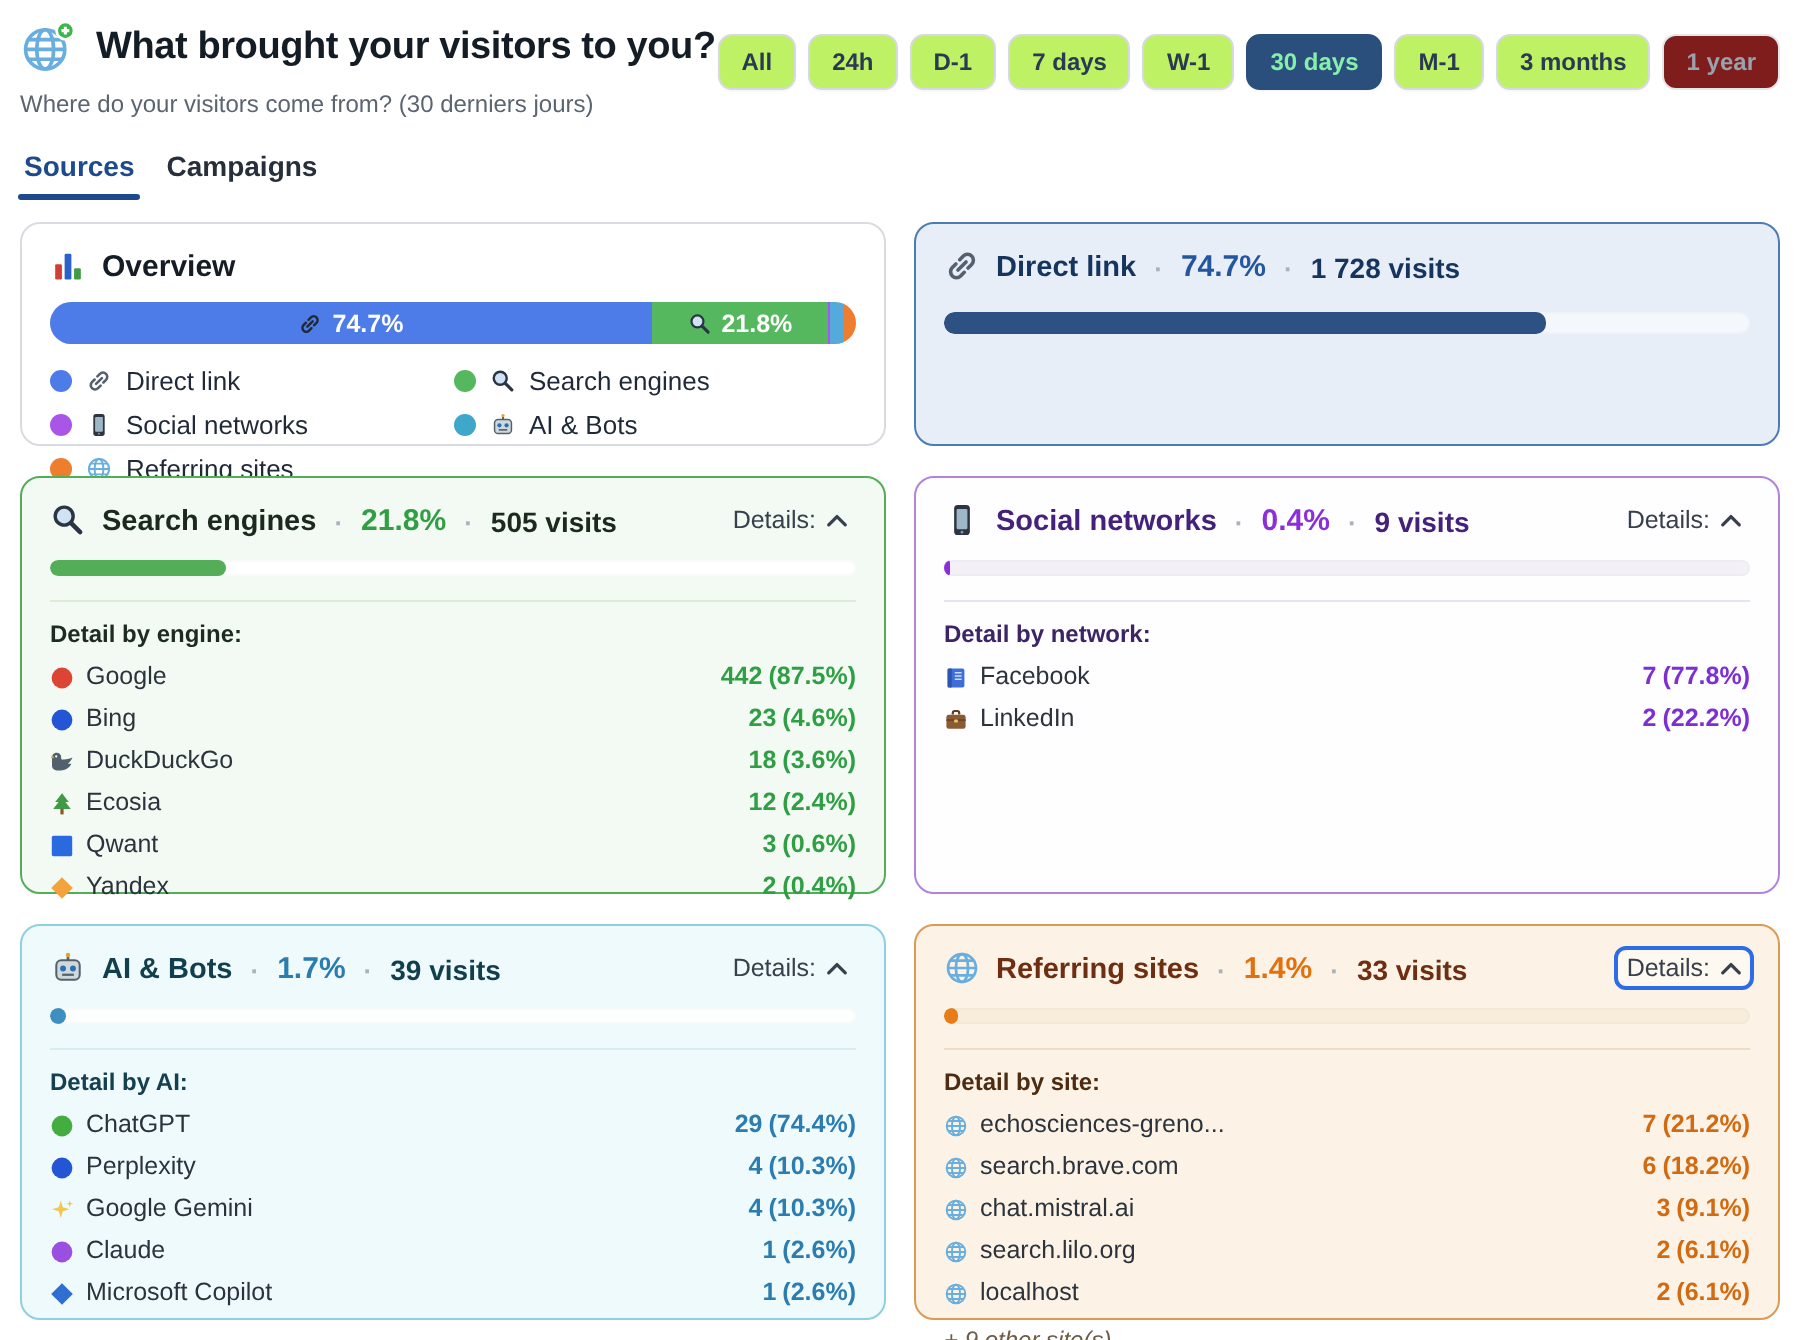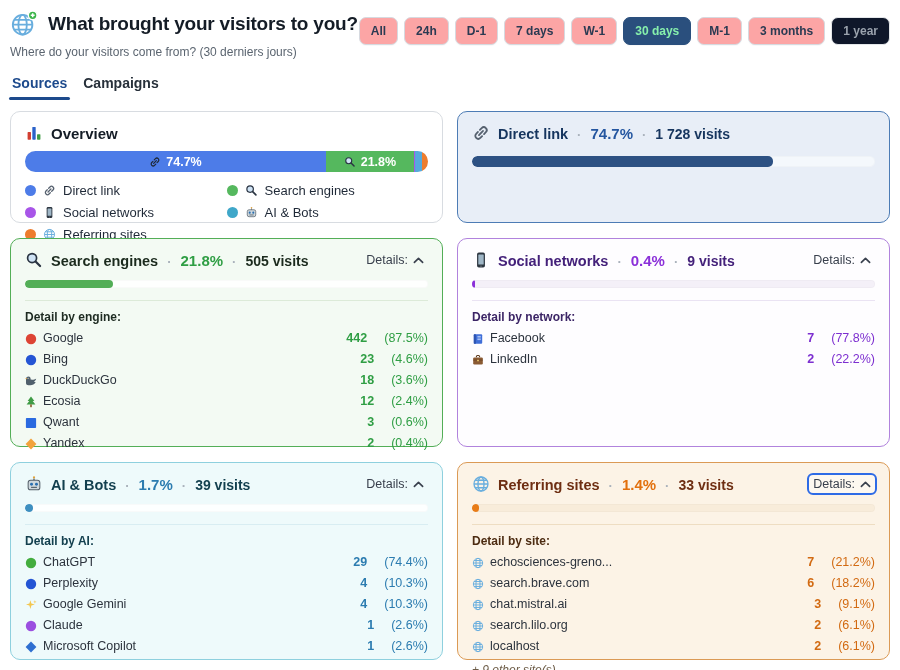--- a/index.html
+++ b/index.html
@@ -7,25 +7,25 @@
   .page { width:900px; height:670px; padding:10px 10px 0; overflow:hidden; }
 
   
   .hdr { display:flex; justify-content:space-between; align-items:flex-start; }
   .hdr-left .trow { display:flex; align-items:center; gap:10px; }
   .app-icon { font-size:28px; line-height:1; display:inline-flex; }
   h1 { font-size:19px; font-weight:700; color:#141c26; letter-spacing:-.2px; }
   .subtitle { font-size:12px; color:#5b6570; margin-top:7px; }
 
   .filters { display:flex; gap:6px; margin-top:7px; }
-  .fbtn { font-family:inherit; font-size:12px; font-weight:700; color:#2b3a52; background:#fca5a5;
+  .fbtn { font-family:inherit; font-size:12px; font-weight:700; color:#2b3a52; background:#bef264;
           border:1px solid #d6dae0; border-radius:7px; padding:6px 11px; cursor:pointer; white-space:nowrap;
           box-shadow:0 1px 1px rgba(0,0,0,.03); }
   .fbtn.selected { background:#2a4f7d; border-color:#2a4f7d; color:#86efac; }
-  .fbtn.disabled { background:#0f172a; border-color:#e4e7ea; color:#9aa2ad; box-shadow:none; }
+  .fbtn.disabled { background:#7f1d1d; border-color:#e4e7ea; color:#9aa2ad; box-shadow:none; }
 
   .tabs { display:flex; gap:16px; margin-top:16px; padding-left:2px; }
   .tab { position:relative; font-size:14px; font-weight:700; color:#27303a; padding-bottom:9px; cursor:pointer; }
   .tab.active { color:#1d4a8c; }
   .tab.active::after { content:''; position:absolute; left:-3px; right:-3px; bottom:0; height:3px; background:#1d4a8c; border-radius:2px; }
 
   
   .grid { display:grid; grid-template-columns:1fr 1fr; column-gap:14px; row-gap:15px; margin-top:11px; }
   .card { border:1.5px solid var(--bd,#d8dce1); background:var(--bg,#fff); border-radius:10px; padding:12px 14px; position:relative; }
   .h1r { height:112px; } .h2r { height:209px; } .h3r { height:198px; }
@@ -51,21 +51,21 @@
   .track.big { height:11px; margin-top:14px; border-radius:6px; }
 
   .divider { border:none; border-top:1px solid var(--div,#e5e7eb); margin:12px 0 0; }
   .dlabel { margin-top:9px; font-size:12px; font-weight:700; color:var(--dlab,#2b3440); }
   .dlist { margin-top:4px; }
   .drow { display:flex; align-items:center; justify-content:space-between; padding:2px 0; font-size:12.5px; line-height:17px; }
   .drow .left { display:flex; align-items:center; gap:6px; color:#2c333d; }
   .drow .li-ic { font-size:12px; line-height:1; display:inline-flex; }
   .drow .right { color:var(--val,#333); }
   .drow .cnt { font-weight:700; }
-  .drow .shr { font-weight:400; margin-left:17px; }
+  .drow .shr { font-weight:700; margin-left:3px; }
   .footnote { margin-top:6px; font-size:12px; font-style:italic; color:#6d5c47; }
 
   
   .ov-title { font-size:15px; font-weight:700; color:#141c26; }
   .ovbar { display:flex; margin-top:9px; height:21px; border-radius:11px; overflow:hidden; background:#e8e8e8; }
   .seg { display:flex; align-items:center; justify-content:center; gap:5px; height:100%; color:#fff; font-size:12.5px; font-weight:700; overflow:hidden; white-space:nowrap; }
   .seg .seg-ic { display:inline-flex; font-size:12px; color:#1f2937; }
   .legend { display:grid; grid-template-columns:1fr 1fr; margin-top:9px; row-gap:3px; }
   .lg-item { display:flex; align-items:center; gap:7px; font-size:13px; color:#1f2937; height:19px; }
   .lg-dot { width:11px; height:11px; border-radius:50%; flex:0 0 auto; }

